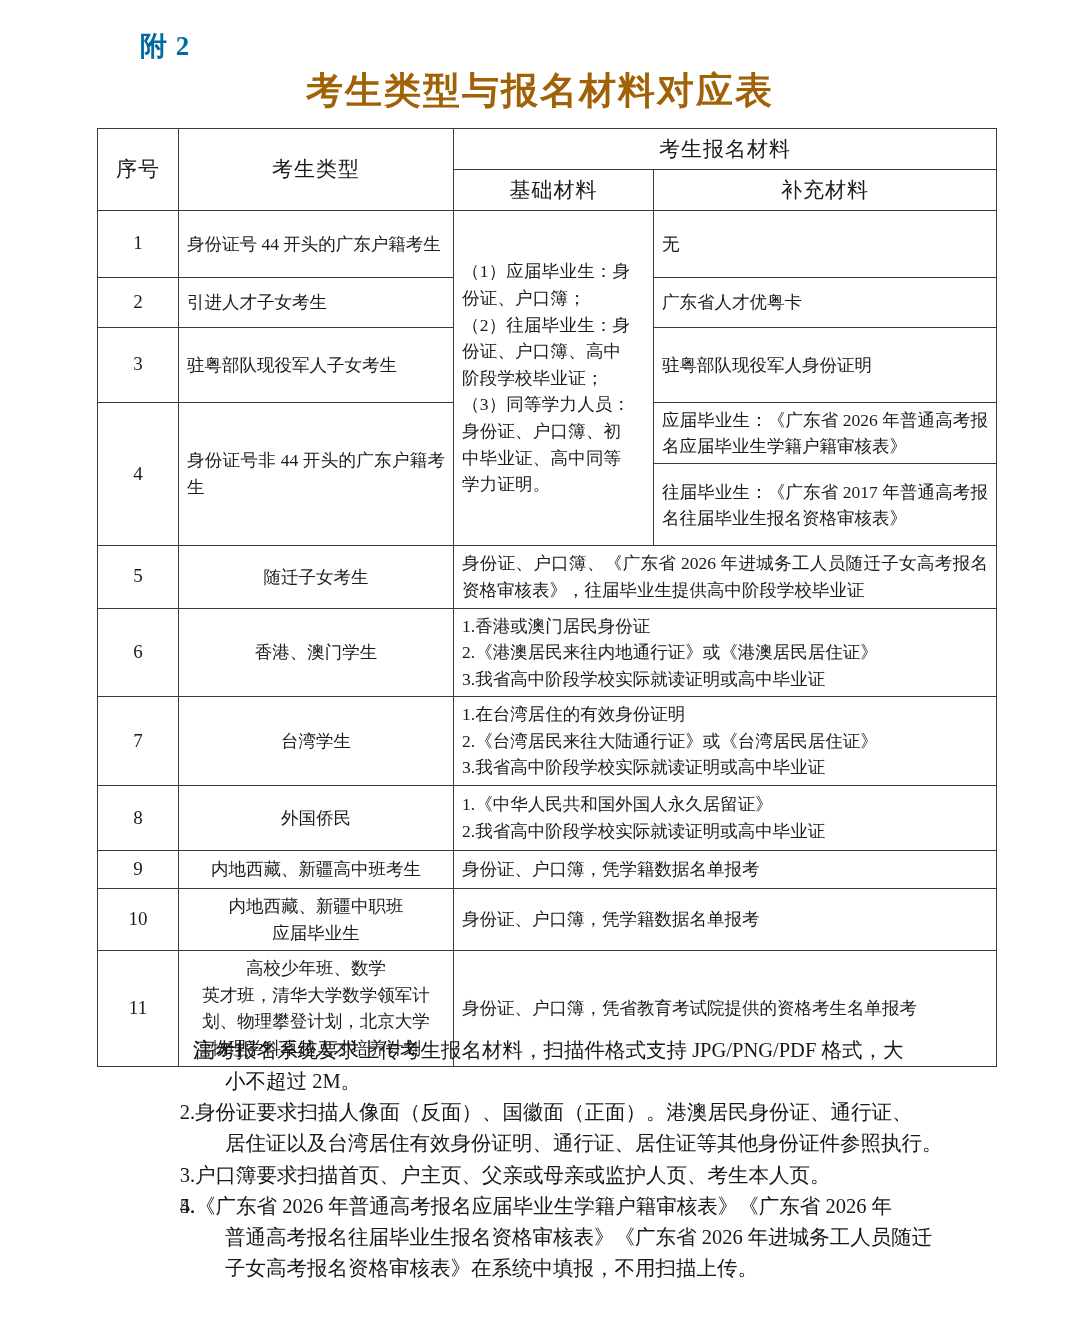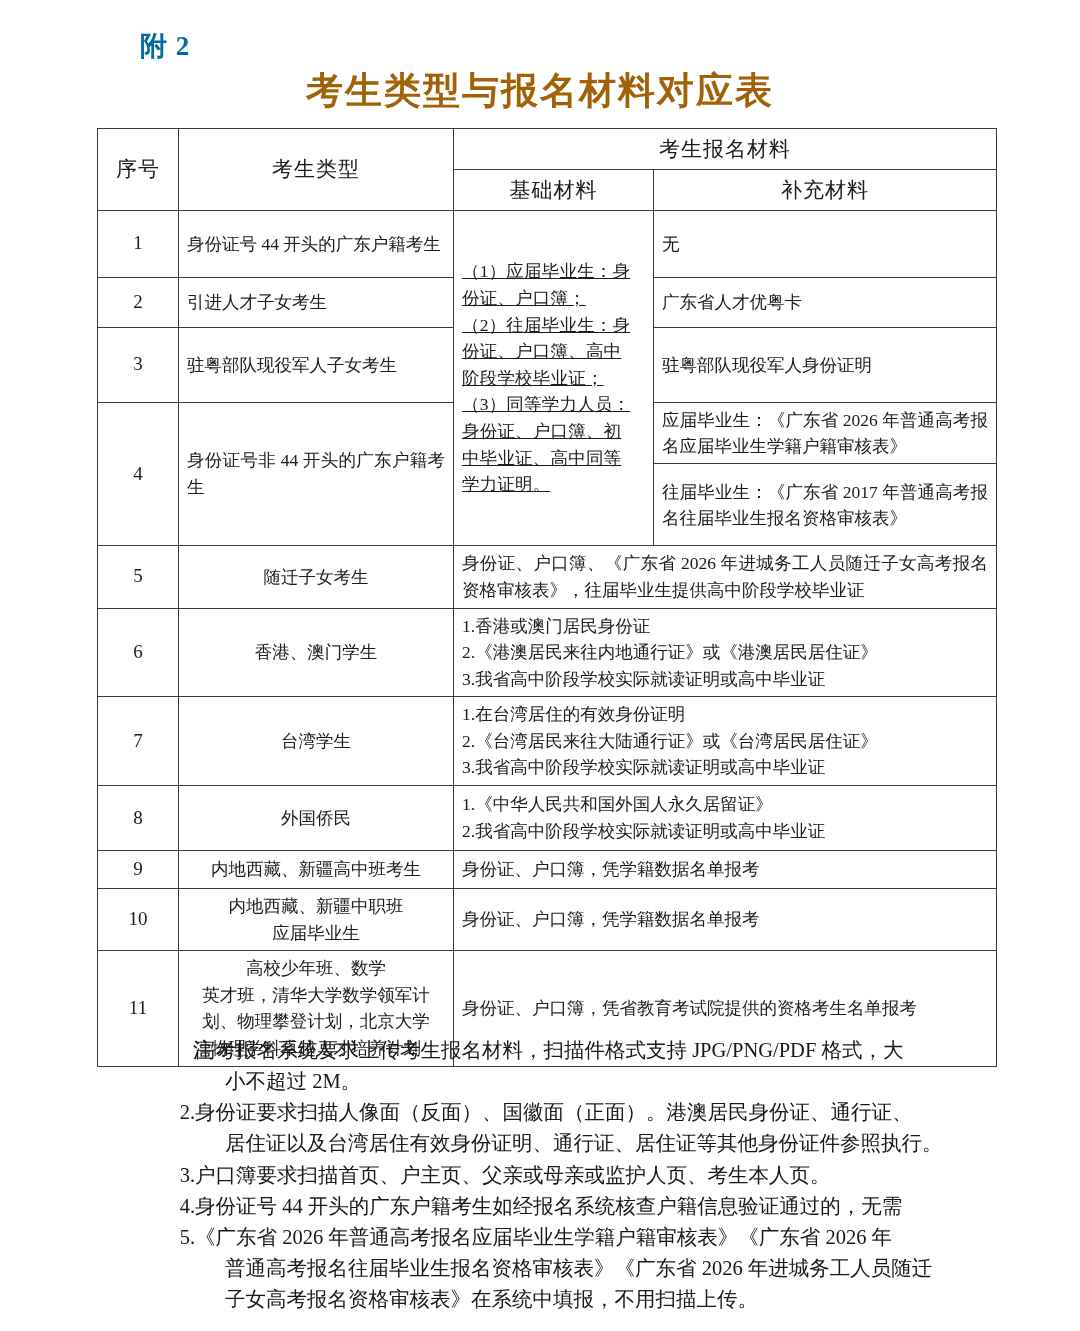--- a/index.html
+++ b/index.html
@@ -83,21 +83,20 @@
   td.no     { text-align: center; font-size: 19px; }
   td.ctr    { text-align: center; }
   td.lft    { text-align: left; }
   td.just   { text-align: justify; text-align-last: left; }
   td.basic-cell {
     text-align: justify;
     text-align-last: left;
     vertical-align: middle;
     padding: 6px 7px;
     letter-spacing: .2px;
-    text-decoration: underline;
   }
   td.tight { line-height: 1.5; }
   .nowrapline { display: block; white-space: nowrap; }
   .ind { display: block; }
 
   
   .notes {
     position: absolute;
     left: 97px;
     top: 1035px;
@@ -280,21 +279,20 @@
     <div class="note-row">
       <span class="marker">3.</span>
       <span class="note-body">
         <span class="nowrapline">户口簿要求扫描首页、户主页、父亲或母亲或监护人页、考生本人页。</span>
       </span>
     </div>
 
     <div class="note-row">
       <span class="marker">4.</span>
       <span class="note-body">
-        <span class="nowrapline">身份证号 44 开头的广东户籍考生如经报名系统核查户籍信息验证通过的，无需</span>
       </span>
     </div>
 
     <div class="note-row">
       <span class="marker">5.</span>
       <span class="note-body">
         <span class="nowrapline">《广东省 2026 年普通高考报名应届毕业生学籍户籍审核表》《广东省 2026 年</span>
         <span class="cont">普通高考报名往届毕业生报名资格审核表》《广东省 2026 年进城务工人员随迁</span>
         <span class="cont">子女高考报名资格审核表》在系统中填报，不用扫描上传。</span>
       </span>

